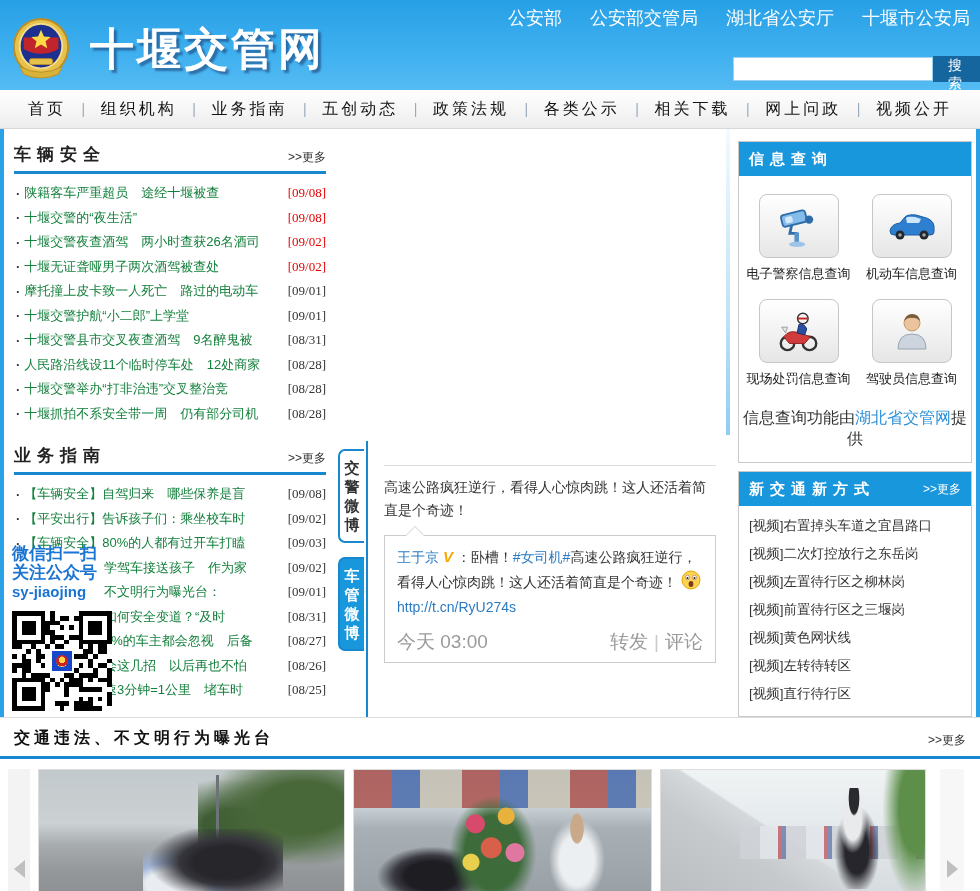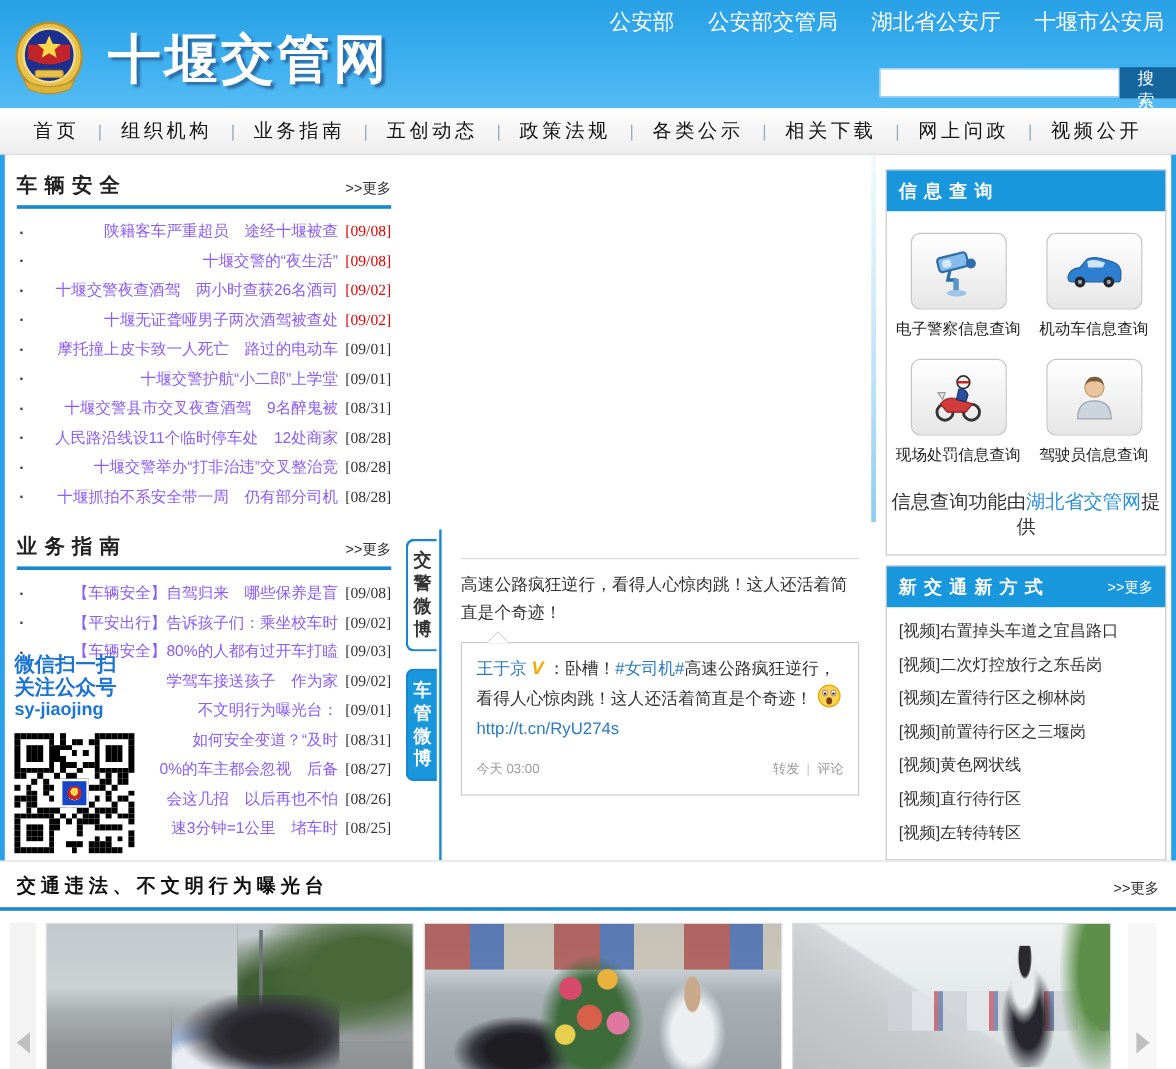--- a/index.html
+++ b/index.html
@@ -35,21 +35,21 @@
   
   .sec-head{display:flex;justify-content:space-between;align-items:flex-end;}
   .sec-title{font-size:17px;font-weight:bold;color:#222;letter-spacing:6px;}
   .sec-more{font-size:12px;color:#333;}
   .sec-line{height:3px;background:#1787d0;margin:5px 0 7px;}
   ul.news{list-style:none;margin:0;padding:0;}
   .news li{display:flex;align-items:center;height:24.5px;font-size:13px;white-space:nowrap;overflow:hidden;}
   .news li::before{content:'·';margin:0 4px 0 2px;color:#333;font-weight:bold;}
   .news li.indent::before{content:'';margin:0;}
   .news li.indent .txt{padding-left:90px;}
-  .news .txt{color:#8b5cf6;flex:1;overflow:hidden;text-align:right;}
+  .news .txt{color:#15803d;flex:1;overflow:hidden;}
   .news .date{font-family:"Liberation Serif",serif;font-size:13px;color:#333;margin-left:6px;}
   .news .date.red{color:#e60000;}
   .guide-gap{margin-top:18px;}
 
   
   .wechat{position:absolute;left:8px;top:415px;width:110px;z-index:6;}
   .wechat .wline{color:#1a74d2;font-weight:bold;font-size:17px;line-height:19px;}
   .wechat .wline3{font-size:15px;}
   .qr{position:relative;width:100px;height:100px;background:#fff;margin-top:10px;}
   .qr i{position:absolute;background:#000;}
@@ -81,21 +81,21 @@
               font-size:13px;padding:4px 12px;border-radius:2px;}
   .wb-divider{border-top:1px solid #ddd;margin:14px 0 10px;}
   .wb-post{font-size:14px;color:#333;line-height:23px;}
   .wb-quote{position:relative;border:1px solid #ccc;margin-top:13px;padding:9px 12px 8px;font-size:14px;line-height:25px;color:#333;}
   .wb-quote::before{content:'';position:absolute;top:-10px;left:20px;border:10px solid transparent;border-top:0;border-bottom:10px solid #ccc;}
   .wb-quote::after{content:'';position:absolute;top:-9px;left:21px;border:9px solid transparent;border-top:0;border-bottom:9px solid #fff;}
   .q-user{color:#2b7bc4;}
   .q-tag{color:#2b7bc4;}
   .q-link{display:block;color:#2b7bc4;}
   .emoji{display:inline-block;vertical-align:-3px;}
-  .wb-foot{display:flex;justify-content:space-between;color:#9a9a9a;font-size:11px;margin-top:9px;}
+  .wb-foot{display:flex;justify-content:space-between;color:#9a9a9a;font-size:19px;margin-top:9px;}
   .wb-foot a{color:#9a9a9a;}
   .wb-foot .fsep{color:#c9c9c9;margin:0 6px;}
   .wb-foot .fsep::before{content:'|';}
 
   
   .panel{border:1px solid #c9c9c9;background:#fff;margin-bottom:8px;}
   .panel-head{background:#1997dd;color:#fff;font-size:15px;font-weight:bold;letter-spacing:6px;height:34px;
               display:flex;align-items:center;justify-content:space-between;padding:0 10px;}
   .panel-head .more{font-size:12px;color:#fff;font-weight:normal;letter-spacing:0;}
   .q-grid{display:grid;grid-template-columns:1fr 1fr;gap:16px 2px;padding:18px 4px 6px;text-align:center;}
@@ -648,22 +648,22 @@
         <div class="panel-head">
           <span>新交通新方式</span>
           <a href="#" class="more">&gt;&gt;更多</a>
         </div>
         <ul class="video-list">
           <li><a href="#">[视频]右置掉头车道之宜昌路口</a></li>
           <li><a href="#">[视频]二次灯控放行之东岳岗</a></li>
           <li><a href="#">[视频]左置待行区之柳林岗</a></li>
           <li><a href="#">[视频]前置待行区之三堰岗</a></li>
           <li><a href="#">[视频]黄色网状线</a></li>
+          <li><a href="#">[视频]左转待转区</a></li>
           <li><a href="#">[视频]直行待行区</a></li>
-          <li><a href="#">[视频]左转待转区</a></li>
         </ul>
       </div>
 
       <a href="#" class="mailbox">
         <svg width="44" height="36" viewBox="0 0 44 36">
           <rect x="2" y="12" width="36" height="22" fill="#f2f3f4" stroke="#c2c2c2"></rect>
           <path d="M2,12 L20,2 L38,12" fill="#e6e8ea" stroke="#c2c2c2"></path>
           <rect x="8" y="6" width="24" height="14" fill="#63c3ea" stroke="#3a9cc8"></rect>
           <path d="M11,10 h18 M11,13 h18 M11,16 h12" stroke="#2d7fae" stroke-width="1.6"></path>
           <path d="M2,34 L20,22 L38,34" fill="none" stroke="#d2d2d2"></path>

